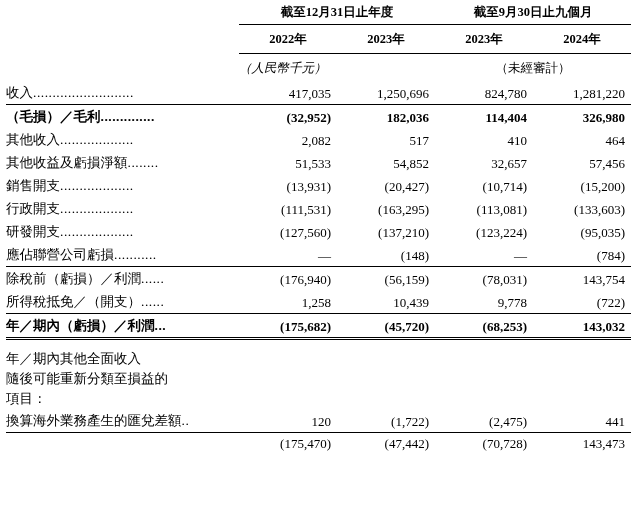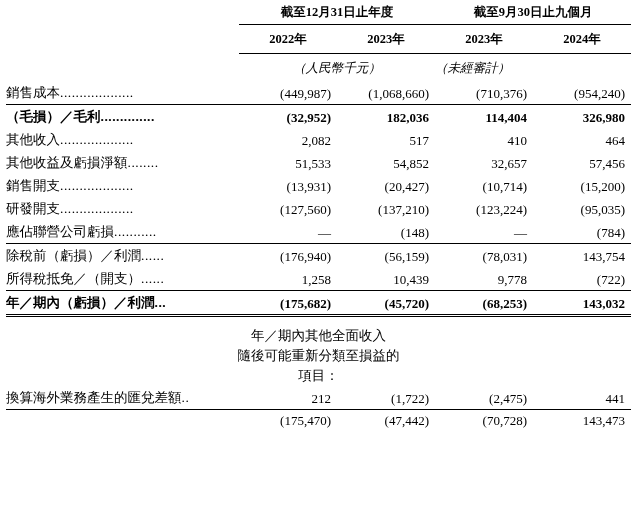--- a/index.html
+++ b/index.html
@@ -45,29 +45,27 @@
   }
   .grp-spacer { border-bottom: none; }
   .yr {
     text-align: center;
     font-size: 12.5px;
     font-weight: bold;
     padding: 6px 0 5px 0;
     border-bottom: 1px solid #000;
   }
   .unit {
-    text-align: center;
     font-size: 12.5px;
     font-style: italic;
     padding: 6px 0 4px 0;
   }
   .unit-right {
-    text-align: left;
-    font-size: 12.5px;
-    font-style: italic;
+    text-align: center;
+    font-size: 12.5px;
     padding: 6px 0 4px 0;
   }
   .rowlabel {
     font-size: 13.5px;
     padding: 3px 0 2px 0;
     white-space: nowrap;
     overflow: hidden;
   }
   .rowlabel .dots {
     letter-spacing: 0.5px;
@@ -82,21 +80,20 @@
   .tline td { border-top: 1px solid #000; }
   .total td {
     border-top: 1px solid #000;
     border-bottom: 3px double #000;
     font-weight: bold;
   }
   .blockgap td { height: 9px; font-size: 1px; line-height: 1px; }
   .plainrow .rowlabel {
     font-size: 13.5px;
     padding: 1px 0 1px 0;
-    text-align: center;
   }
   .lastrow td {
     border-top: 1px solid #000;
   }
   .lastrow .rowlabel, .lastrow .num { font-weight: normal; }
   .sub-indent { padding-left: 14px; margin-top: 24px; }
 </style>
 </head>
 <body>
 
@@ -123,28 +120,28 @@
         <td class="yr">2024年</td>
       </tr>
       <tr>
         <td></td>
         <td class="unit" colspan="2">（人民幣千元）</td>
         <td class="unit-right" colspan="2">（未經審計）</td>
       </tr>
     </thead>
     <tbody>
 
-
-      <tr>
-        <td class="rowlabel"><span>銷售成本</span><span class="dots">...................</span></td>
-        <td class="num">(449,987)</td>
-        <td class="num">(1,068,660)</td>
-        <td class="num">(710,376)</td>
-        <td class="num">(954,240)</td>
-      </tr>
+      <tr>
+        <td class="rowlabel"><span>收入</span><span class="dots">..........................</span></td>
+        <td class="num">417,035</td>
+        <td class="num">1,250,696</td>
+        <td class="num">824,780</td>
+        <td class="num">1,281,220</td>
+      </tr>
+
 
       <tr class="bold tline">
         <td class="rowlabel"><span>（毛損）／毛利</span><span class="dots">..............</span></td>
         <td class="num">(32,952)</td>
         <td class="num">182,036</td>
         <td class="num">114,404</td>
         <td class="num">326,980</td>
       </tr>
 
       <tr>
@@ -162,20 +159,27 @@
         <td class="num">57,456</td>
       </tr>
       <tr>
         <td class="rowlabel"><span>銷售開支</span><span class="dots">...................</span></td>
         <td class="num">(13,931)</td>
         <td class="num">(20,427)</td>
         <td class="num">(10,714)</td>
         <td class="num">(15,200)</td>
       </tr>
       <tr>
+        <td class="rowlabel"><span>行政開支</span><span class="dots">...................</span></td>
+        <td class="num">(111,531)</td>
+        <td class="num">(163,295)</td>
+        <td class="num">(113,081)</td>
+        <td class="num">(133,603)</td>
+      </tr>
+      <tr>
         <td class="rowlabel"><span>研發開支</span><span class="dots">...................</span></td>
         <td class="num">(127,560)</td>
         <td class="num">(137,210)</td>
         <td class="num">(123,224)</td>
         <td class="num">(95,035)</td>
       </tr>
       <tr>
         <td class="rowlabel"><span>應佔聯營公司虧損</span><span class="dots">...........</span></td>
         <td class="num">—</td>
         <td class="num">(148)</td>
@@ -215,21 +219,21 @@
       </tr>
       <tr class="plainrow">
         <td class="rowlabel" colspan="5">隨後可能重新分類至損益的</td>
       </tr>
       <tr class="plainrow">
         <td class="rowlabel sub-indent" colspan="5">項目：</td>
       </tr>
 
       <tr>
         <td class="rowlabel"><span>換算海外業務產生的匯兌差額</span><span class="dots">..</span></td>
-        <td class="num">212</td>
+        <td class="num">120</td>
         <td class="num">(1,722)</td>
         <td class="num">(2,475)</td>
         <td class="num">441</td>
       </tr>
 
       <tr class="lastrow">
         <td class="rowlabel"></td>
         <td class="num">(175,470)</td>
         <td class="num">(47,442)</td>
         <td class="num">(70,728)</td>

